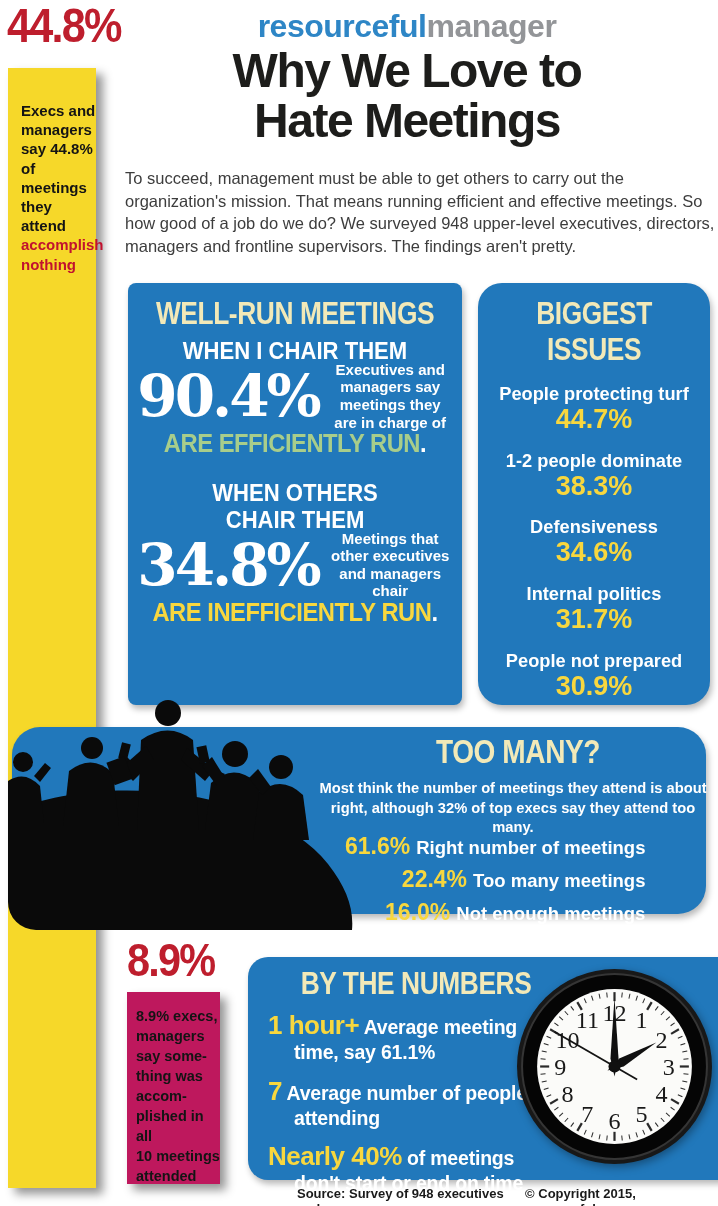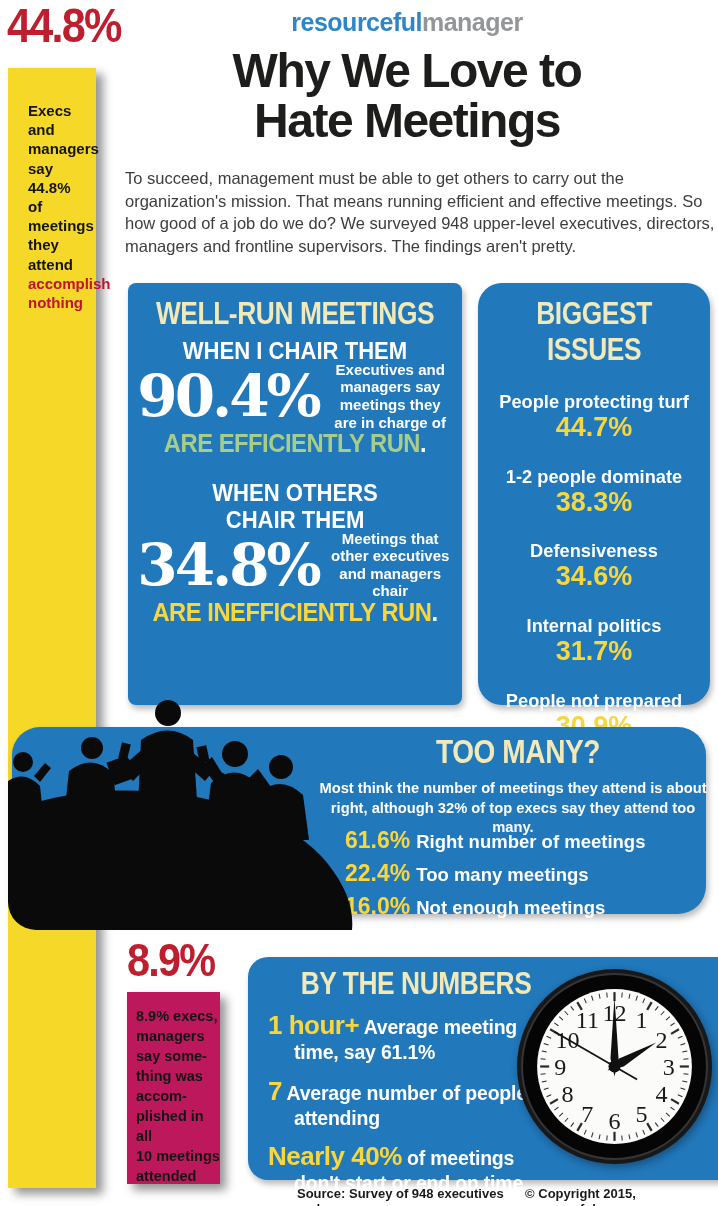--- a/index.html
+++ b/index.html
@@ -11,26 +11,26 @@
   .stat-red {
     position:absolute; color:#be1e2d; font-weight:bold; letter-spacing:-2px;
     transform:scaleX(.9); transform-origin:left top;
   }
   .stat-top { left:7px; top:-2px; font-size:48px; }
   .stat-bottom { left:127px; top:933px; font-size:46px; }
   .yellow-bar {
     position:absolute; left:8px; top:68px; width:88px; height:1120px;
     background:#f6d829; box-shadow:7px 6px 9px rgba(0,0,0,.42);
   }
-  .yb-text { white-space:pre-line; font-weight:bold; font-size:15px; line-height:1.28; padding-left:20px; }
+  .yb-text { white-space:pre-line; font-weight:bold; font-size:15px; line-height:1.28; padding-left:13px; }
   .yb-black { padding-top:33px; color:#141414; }
   .yb-red { color:#c1122f; }
   
   .logo { position:absolute; left:96px; width:622px; top:8px; text-align:center;
-          font-size:25px; font-weight:bold; letter-spacing:-.5px; }
+          font-size:32px; font-weight:bold; letter-spacing:-.5px; }
   .logo-blue { color:#2e86c6; } .logo-gray { color:#939598; }
   .title { position:absolute; left:96px; width:622px; top:46px; margin:0; text-align:center;
            font-size:48px; line-height:1.04; color:#1d1d1b; font-weight:bold; letter-spacing:-1.5px; }
   .intro { position:absolute; left:125px; top:167px; width:592px; margin:0;
            font-size:16.5px; line-height:1.37; color:#3d3d3d; }
   
   .bluebox { position:absolute; background:#2178bb; box-shadow:2px 4px 6px rgba(0,0,0,.28); }
   .panel-title { color:#f2e9b8; font-weight:bold; text-align:center; margin:0;
                  transform:scaleX(.85); letter-spacing:-.5px; }
   .well-run { left:128px; top:283px; width:334px; height:422px; border-radius:8px; text-align:center; }
@@ -38,29 +38,29 @@
   .wr-heading { color:#fff; font-weight:bold; font-size:24px; margin-top:6px;
                 transform:scaleX(.92); white-space:pre-line; line-height:1.12; }
   .wr-statrow { display:flex; justify-content:center; align-items:center; gap:9px; margin-top:-4px; }
   .wr-stat { font-family:"DejaVu Serif", serif; font-weight:bold; font-size:58px;
              color:#fff; letter-spacing:-3px; }
   .wr-note { width:125px; text-align:center; color:#fff; font-size:15px; font-weight:bold; line-height:1.17; }
   .wr-conclusion { font-weight:bold; font-size:25px; letter-spacing:-.5px; transform:scaleX(.95); margin-top:-2px; }
   .c-green { color:#a8cd8b; } .c-yellow { color:#f8d73e; } .c-dot { color:#ffffff; }
   .biggest { left:478px; top:283px; width:232px; height:422px; border-radius:24px; text-align:center; }
   .biggest .panel-title { font-size:31px; padding-top:13px; }
-  .bi-item { margin-top:23px; }
+  .bi-item { margin-top:15px; }
   .bi-label { color:#fff; font-weight:bold; font-size:19px; transform:scaleX(.96); }
   .bi-value { color:#f8d73e; font-weight:bold; font-size:27px; line-height:1.1; }
   
   .too-many { left:12px; top:727px; width:694px; height:187px; border-radius:28px; }
   .tm-title { position:absolute; left:312px; width:388px; top:6px; font-size:33px; }
   .tm-sub { position:absolute; left:295px; width:412px; top:51px; margin:0; color:#fff;
             font-weight:bold; font-size:15px; line-height:1.3; text-align:center; transform:scaleX(.98); }
-  .tm-stats { position:absolute; left:333px; top:94px; }
+  .tm-stats { position:absolute; left:333px; top:100px;text-align:right; }
   .tm-row { margin-top:6px; white-space:nowrap; }
   .tm-val { color:#f8d73e; font-weight:bold; font-size:23px; }
   .tm-label { color:#fff; font-weight:bold; font-size:18.5px; margin-left:6px; }
   .silhouette-wrap { position:absolute; left:8px; top:698px; width:360px; height:232px;
                      border-bottom-left-radius:28px; overflow:hidden; pointer-events:none; }
   .silhouette-wrap svg { display:block; }
   
   .accomplished-box {
     position:absolute; left:127px; top:992px; width:84px; height:178px;
     background:#be185d; box-shadow:6px 6px 9px rgba(0,0,0,.42);

